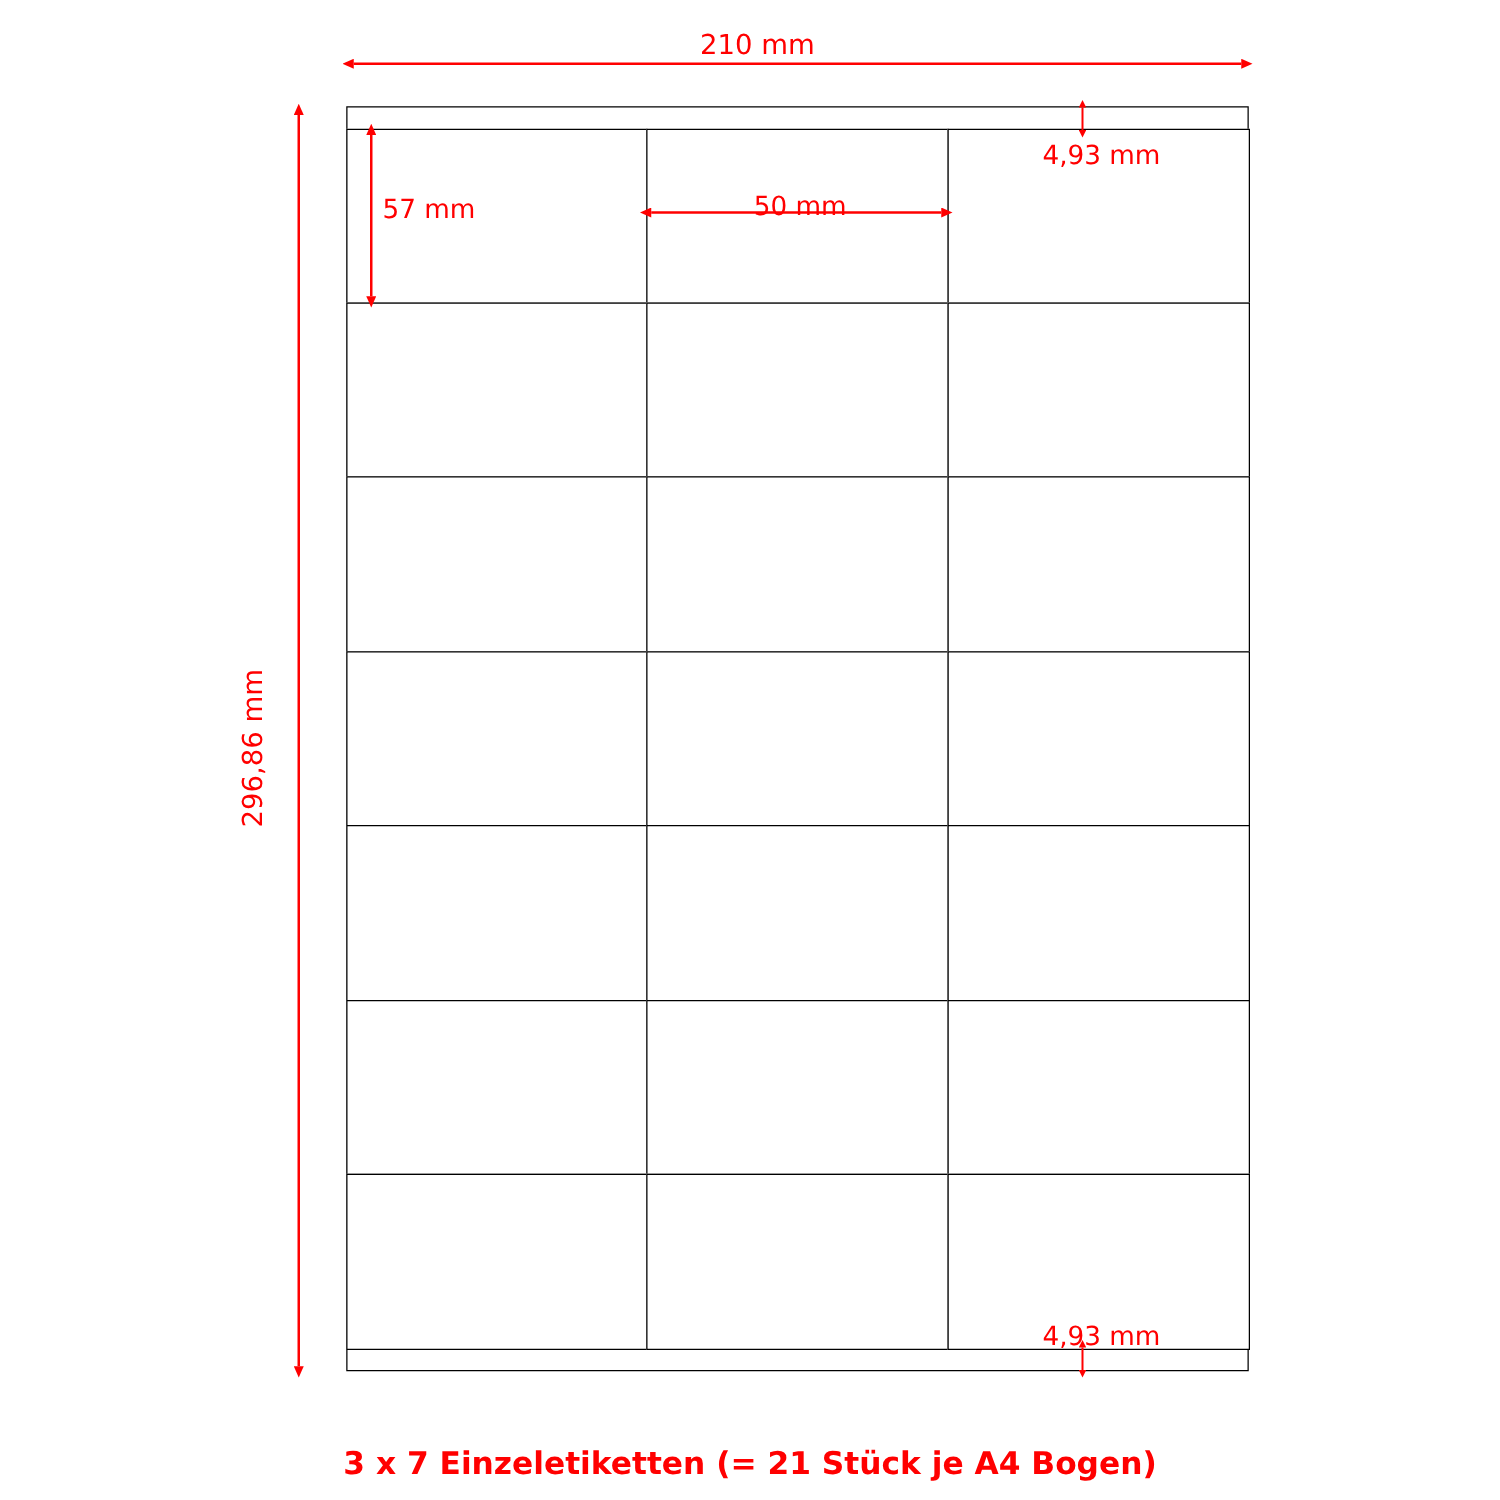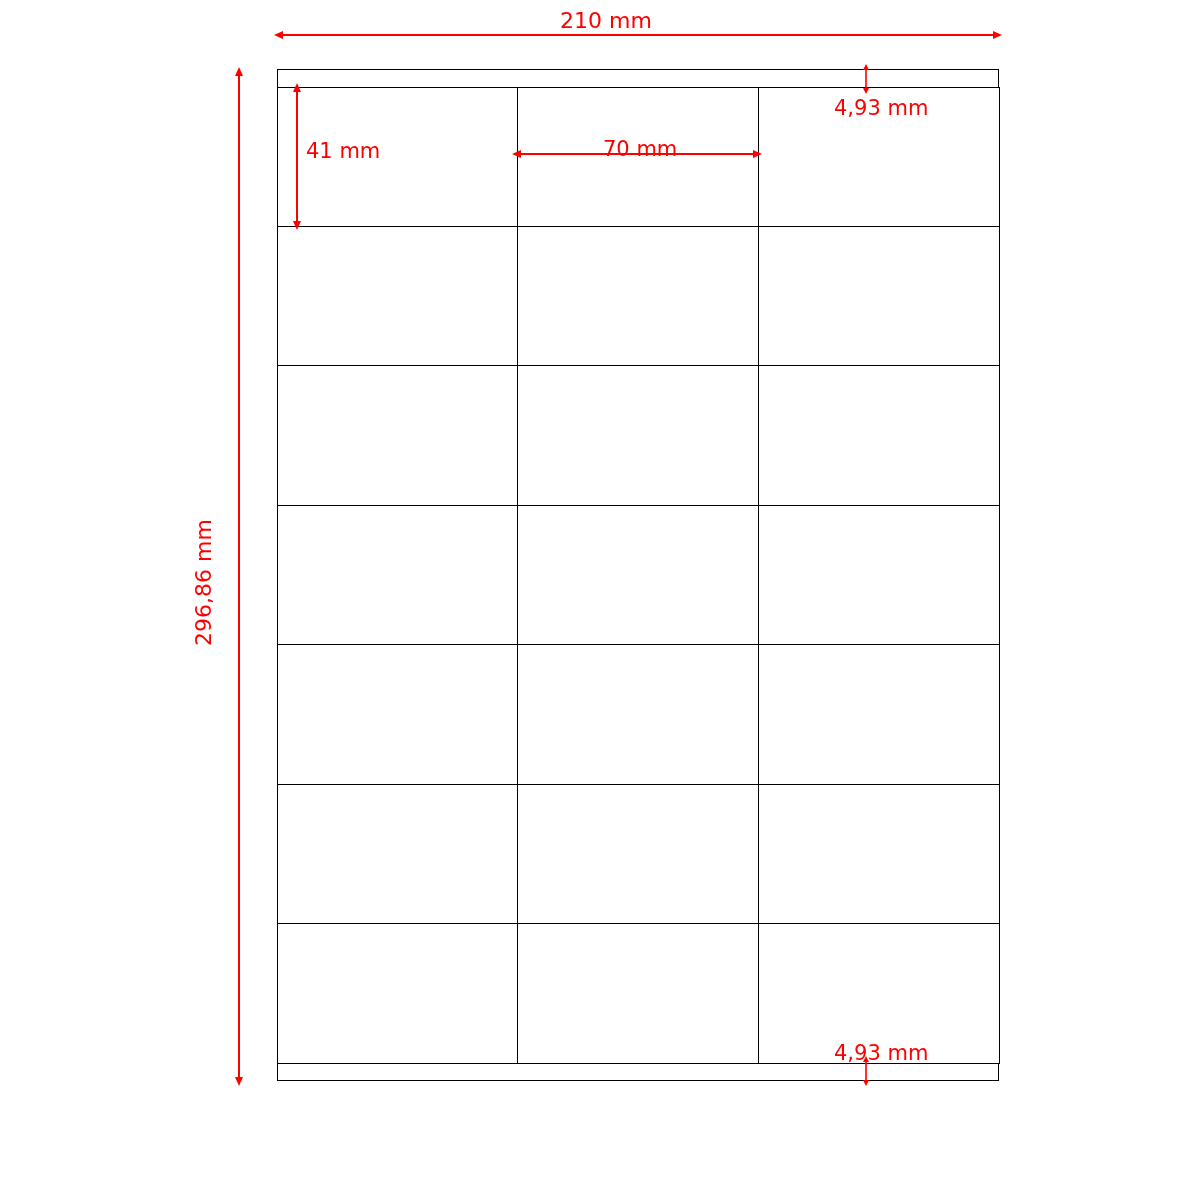--- a/index.html
+++ b/index.html
@@ -9,21 +9,21 @@
   }
   body {
     width: 1200px;
     height: 1200px;
     font-family: "DejaVu Sans", sans-serif;
     position: relative;
     overflow: hidden;
   }
   .stage {
     position: absolute;
-    left: 0; top: 0;
+    left: 0; top: 16px;
     width: 1200px;
     height: 1020px;
   }
 
   
   #sheet {
     position: absolute;
     left: 277px;
     top: 69px;
     width: 722px;
@@ -144,22 +144,23 @@
 
     <line x1="866" y1="70" x2="866" y2="88" stroke="#ff0000" stroke-width="1.6" marker-start="url(#arrSmallL)" marker-end="url(#arrSmallR)"></line>
 
     <line x1="866" y1="1062" x2="866" y2="1080" stroke="#ff0000" stroke-width="1.6" marker-start="url(#arrSmallL)" marker-end="url(#arrSmallR)"></line>
   </svg>
 
   <div class="dim-label big" style="left:560px; top:8px;">210 mm</div>
 
   <div class="dim-label big vertical-text" style="left:140px; top:570px; transform: rotate(-90deg);">296,86 mm</div>
 
-  <div class="dim-label" style="left:306px; top:139px;">41 mm</div>
+  <div class="dim-label" style="left:306px; top:139px;">57 mm</div>
 
-  <div class="dim-label" style="left:603px; top:137px;">70 mm</div>
+  <div class="dim-label" style="left:603px; top:137px;">50 mm</div>
 
   <div class="dim-label" style="left:834px; top:96px;">4,93 mm</div>
 
   <div class="dim-label" style="left:834px; top:1041px;">4,93 mm</div>
 
+  <div id="caption">3 x 7 Einzeletiketten (= 21 Stück je A4 Bogen)</div>
 
 </div>
 
 </body></html>

